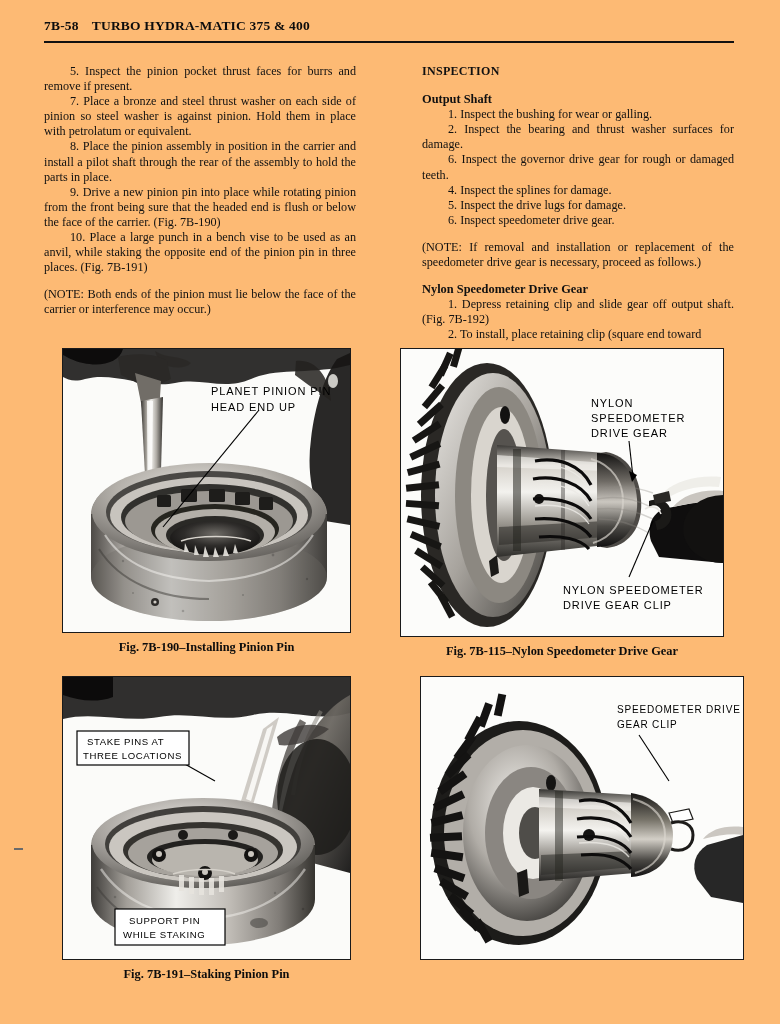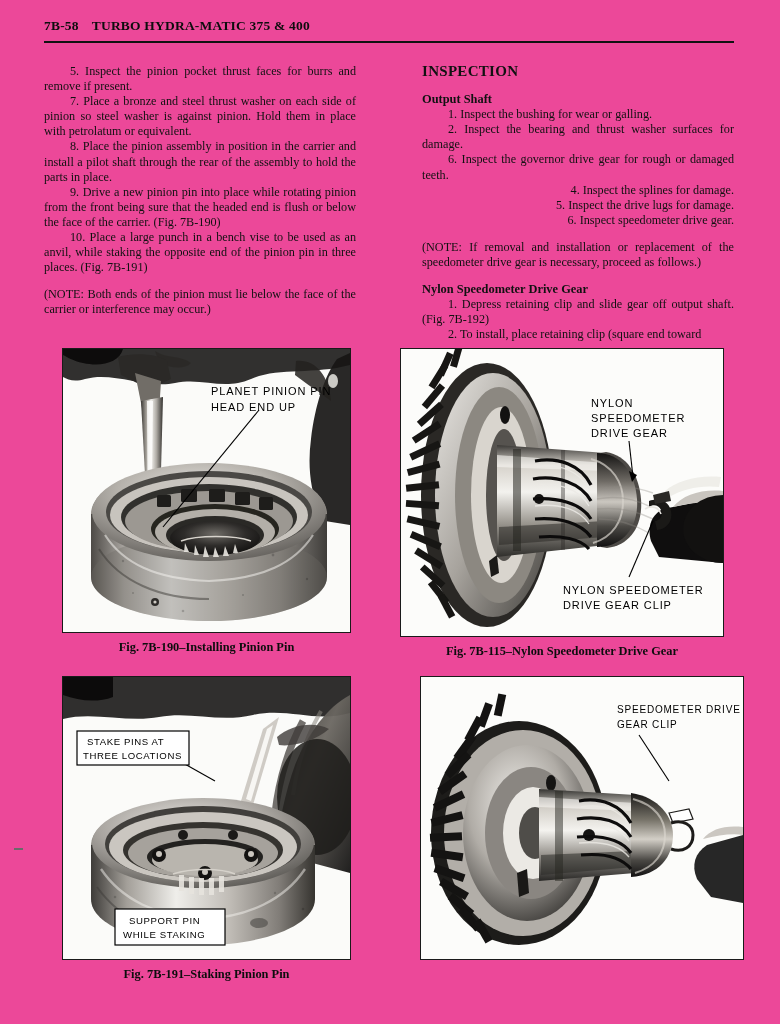--- a/index.html
+++ b/index.html
@@ -15,21 +15,21 @@
     font-family: "Liberation Serif", "DejaVu Serif", serif;
     color: #000;
     overflow: hidden;
   }
 
   .page {
     position: absolute;
     inset: 0;
     width: 780px;
     height: 1024px;
-    background: #ec4899;
+    background: #fdba74;
   }
 
   
   .header {
     position: absolute;
     left: 44px;
     top: 18px;
     width: 690px;
     height: 26px;
   }
@@ -75,27 +75,27 @@
 
   .subhead {
     font-weight: bold;
     font-size: 12.4px;
     margin: 0;
     text-indent: 0;
     text-align: left;
   }
   .sectionhead {
     font-weight: bold;
-    font-size: 15px;
+    font-size: 12px;
     margin: 0;
     text-indent: 0;
     text-align: left;
     letter-spacing: 0.3px;
   }
-  .tight { text-align: right; }
+  .tight { text-align: left; }
 
   
   .figure { position: absolute; }
   .figframe {
     position: relative;
     border: 1.5px solid #1a1a1a;
     background: #ffffff;
     overflow: hidden;
   }
   .figcaption {

